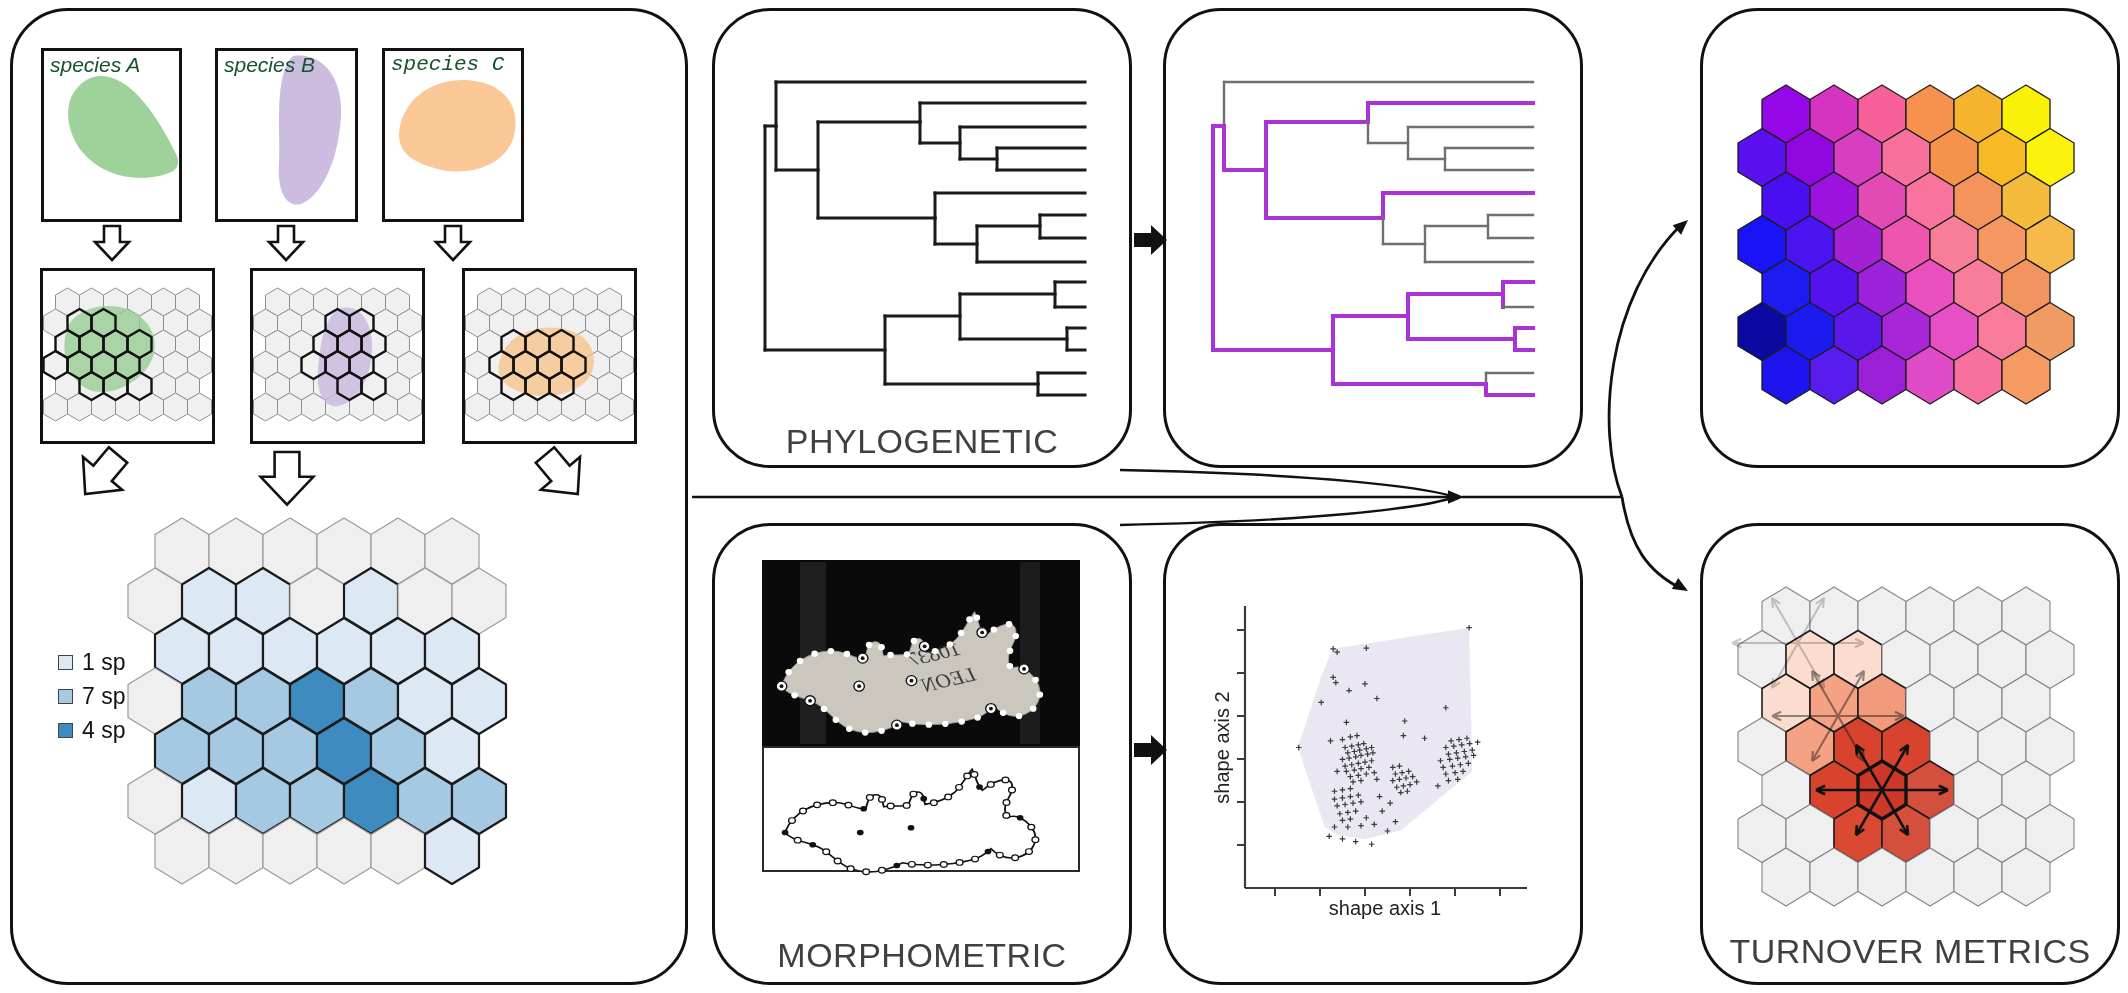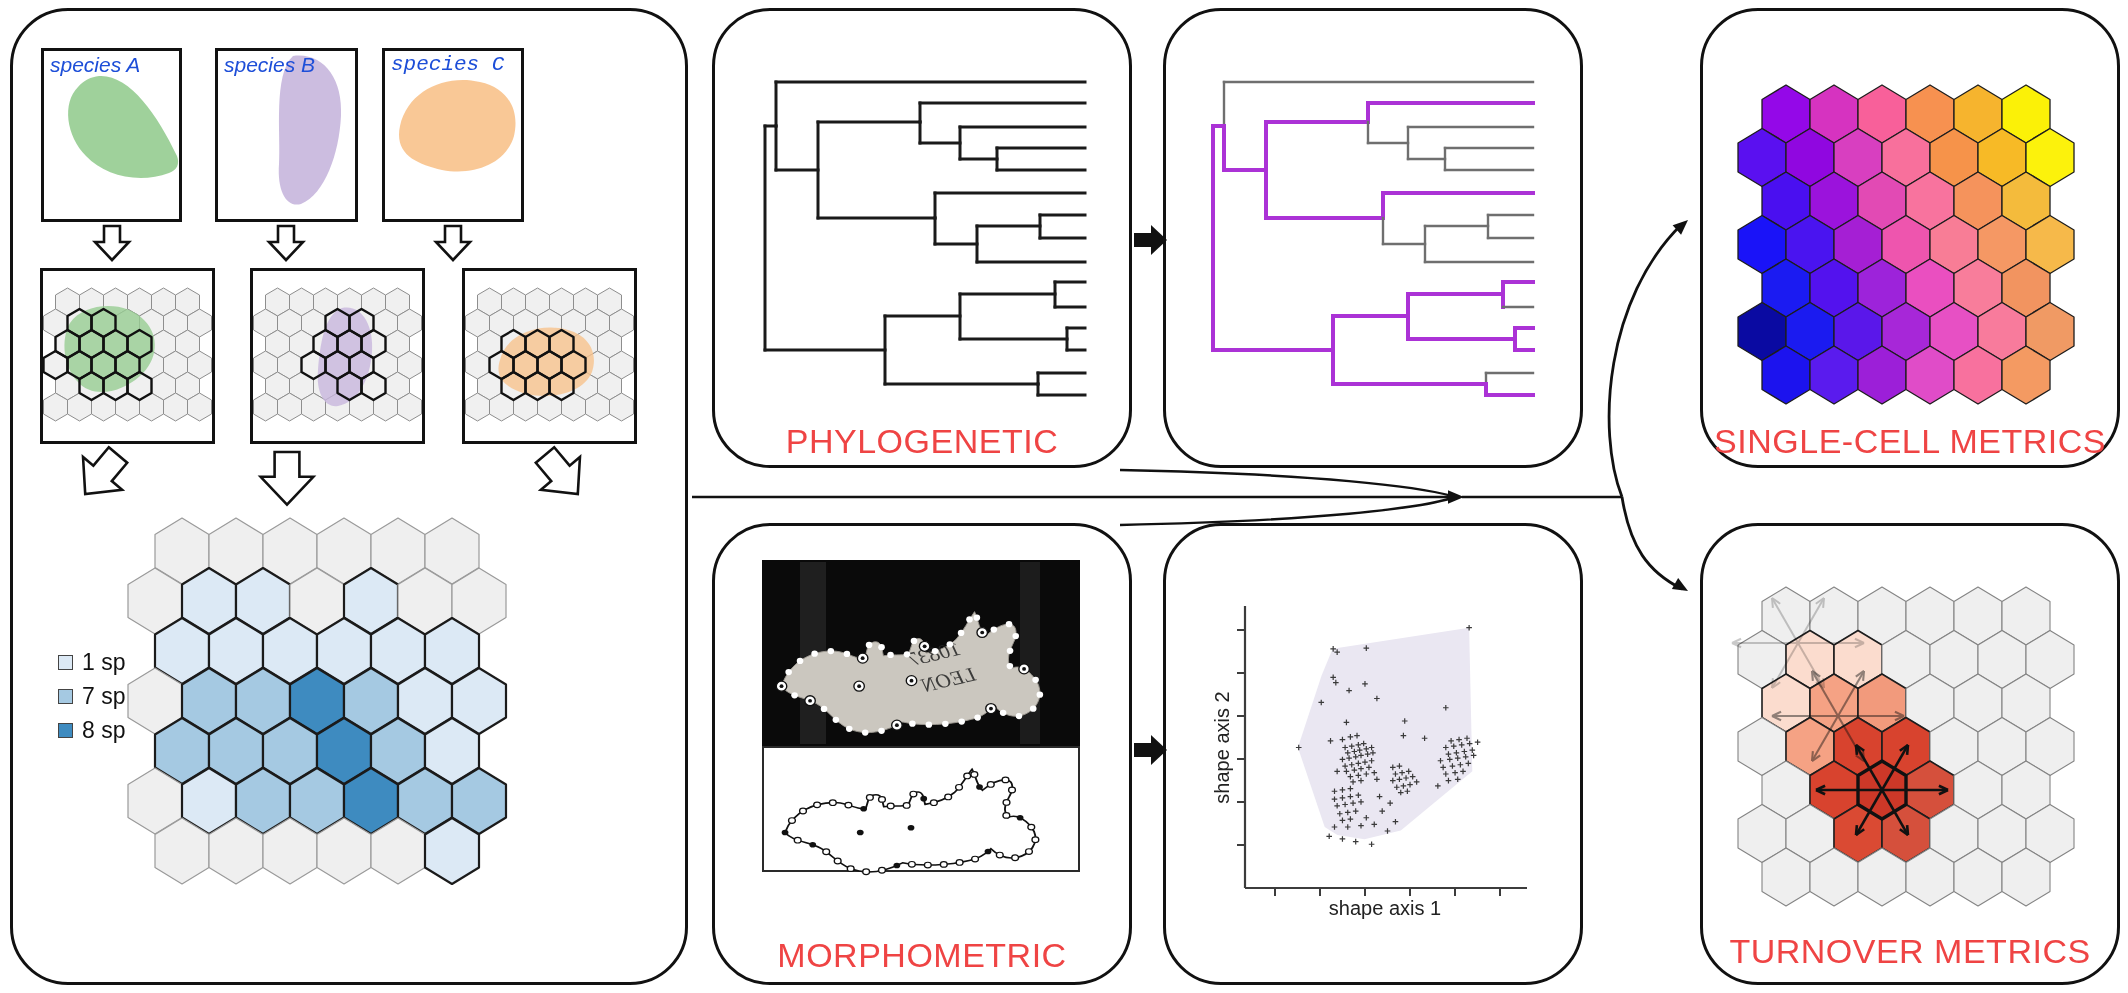--- a/index.html
+++ b/index.html
@@ -1,22 +1,22 @@
 <!DOCTYPE html>
 <html><head>
 <meta charset="utf-8">
 <style>
   html,body{margin:0;padding:0;background:#fff;}
   #stage{position:relative;width:2128px;height:993px;background:#fff;overflow:hidden;
          font-family:"Liberation Sans",sans-serif;}
   .panel{position:absolute;border:3px solid #111;border-radius:58px;box-sizing:border-box;z-index:1;background:#fff;}
-  .panel-label{position:absolute;left:0;right:0;text-align:center;font-size:34px;color:#ef4444;
+  .panel-label{position:absolute;left:0;right:0;text-align:center;font-size:34px;color:#404040;
                letter-spacing:.5px;z-index:6;}
   .sbox{position:absolute;border:3px solid #111;background:#fff;box-sizing:border-box;z-index:2;}
-  .species-label{position:absolute;font-size:21px;font-style:italic;color:#1d4ed8;z-index:6;}
+  .species-label{position:absolute;font-size:21px;font-style:italic;color:#14532d;z-index:6;}
   #art{position:absolute;left:0;top:0;z-index:4;pointer-events:none;}
   .photo-box{position:absolute;background:#0a0a0a;z-index:2;box-sizing:border-box;}
   .draw-box{position:absolute;background:#fff;border:2px solid #2a2a2a;z-index:2;box-sizing:border-box;}
   #legend{position:absolute;left:58px;top:649px;z-index:6;}
   .leg-row{display:flex;align-items:center;margin-bottom:7px;}
   .leg-chip{width:13px;height:13px;border:1.4px solid #444;margin-right:9px;flex:0 0 auto;}
   .leg-label{font-size:23px;color:#111;}
   .axis-label{position:absolute;font-size:20px;color:#222;text-align:center;z-index:6;}
 </style>
 </head>
@@ -27,21 +27,20 @@
   <div class="panel" style="left:10px;top:8px;width:678px;height:977px;"></div>
   <div class="panel" style="left:712px;top:8px;width:420px;height:460px;"></div>
   <div class="panel" style="left:1163px;top:8px;width:420px;height:460px;"></div>
   <div class="panel" style="left:712px;top:523px;width:420px;height:462px;"></div>
   <div class="panel" style="left:1163px;top:523px;width:420px;height:462px;"></div>
   <div class="panel" style="left:1700px;top:8px;width:420px;height:460px;"></div>
   <div class="panel" style="left:1700px;top:523px;width:420px;height:462px;"></div>
 
   <div class="panel-label" style="left:712px;width:420px;top:422px;">PHYLOGENETIC</div>
   <div class="panel-label" style="left:712px;width:420px;top:936px;">MORPHOMETRIC</div>
-  <div class="panel-label" style="left:1700px;width:420px;top:422px;">SINGLE-CELL METRICS</div>
   <div class="panel-label" style="left:1700px;width:420px;top:932px;">TURNOVER METRICS</div>
 
   <div class="sbox" style="left:41px;top:48px;width:141px;height:174px;"></div>
   <div class="sbox" style="left:215px;top:48px;width:143px;height:174px;"></div>
   <div class="sbox" style="left:382px;top:48px;width:142px;height:174px;"></div>
   <div class="species-label" style="left:50px;top:53px;">species A</div>
   <div class="species-label" style="left:224px;top:53px;">species B</div>
   <div class="species-label" style="left:391px;top:53px;font-family:Liberation Mono, monospace;">species C</div>
 
   <div class="sbox" style="left:40px;top:268px;width:175px;height:176px;"></div>
@@ -52,21 +51,21 @@
     <div class="leg-row">
         <span class="leg-chip" style="background: rgb(220, 233, 245);"></span>
         <span class="leg-label">1 sp</span>
       </div>
     <div class="leg-row">
         <span class="leg-chip" style="background: rgb(165, 201, 226);"></span>
         <span class="leg-label">7 sp</span>
       </div>
     <div class="leg-row">
         <span class="leg-chip" style="background: rgb(62, 139, 192);"></span>
-        <span class="leg-label">8 sp</span>
+        <span class="leg-label">4 sp</span>
       </div>
   </div>
 
   <div class="photo-box" style="left:762px;top:560px;width:318px;height:186px;"></div>
   <div class="draw-box" style="left:762px;top:746px;width:318px;height:126px;"></div>
 
   <div class="axis-label" style="left:1285px;top:897px;width:200px;">shape axis 1</div>
   <div class="axis-label" style="left:1132px;top:736px;width:180px;transform:rotate(-90deg);">shape axis 2</div>
 
   <svg id="art" width="2128" height="993" viewBox="0 0 2128 993">

